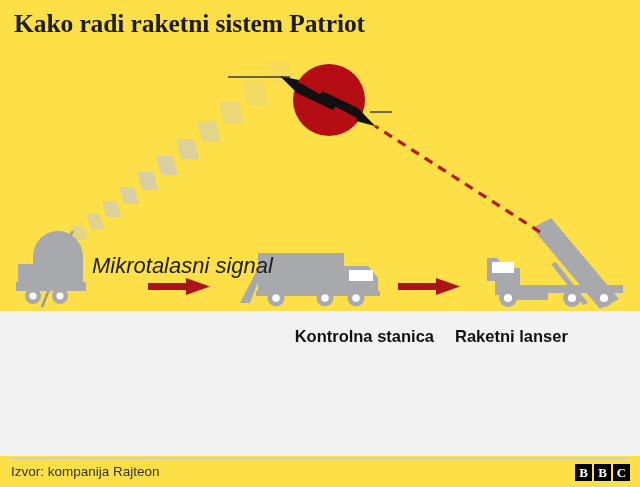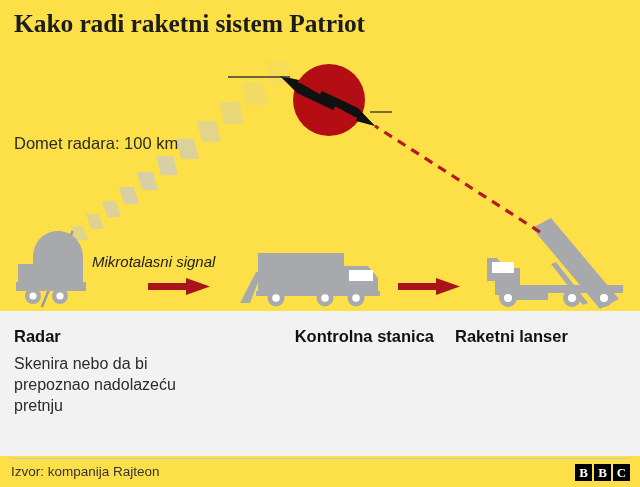--- a/index.html
+++ b/index.html
@@ -46,21 +46,21 @@
     color: #2b2b2b;
     white-space: nowrap;
     line-height: 1.2;
   }
   #lbl-enemy  { left: 34px;  top: 69px; }
   #lbl-patriot{ left: 396px; top: 104px; }
   #lbl-range  { left: 14px;  top: 134px; font-size: 16.5px; }
   #lbl-signal {
     left: 92px;  top: 253px;
     font-style: italic;
-    font-size: 15px;
+    font-size: 22px;
     color: #1d1d1d;
   }
 
   
   #panel {
     position: absolute;
     left: 0;
     top: 311px;
     width: 640px;
     height: 145px;
@@ -230,29 +230,24 @@
 
       <g>
         <path d="M375,126 L353,116 L318,97 L322,91 L358,108 Z" fill="#111111"></path>
         <polygon points="375,126 356,121 359,111" fill="#111111"></polygon>
       </g>
 
       <line x1="228" y1="77" x2="290" y2="77" stroke="#3a3a3a" stroke-width="1.4"></line>
       <line x1="370" y1="112" x2="392" y2="112" stroke="#3a3a3a" stroke-width="1.4"></line>
     </svg>
 
-    <div class="lbl" id="lbl-range">Domet radara: 100 km</div>
     <div class="lbl" id="lbl-signal">Mikrotalasni signal</div>
   </div>
 
   <div id="panel">
-    <div class="col" id="col-0">
-      <p class="col-title">Radar</p>
-      <p class="col-body">Skenira nebo da bi prepoznao nadolazeću pretnju</p>
-    </div>
     <div class="col" id="col-1">
       <p class="col-title">Kontrolna stanica</p>
     </div>
     <div class="col" id="col-2">
       <p class="col-title">Raketni lanser</p>
     </div>
   </div>
 
   <div id="footer-rule"></div>
   <div id="source">Izvor: kompanija Rajteon</div>

